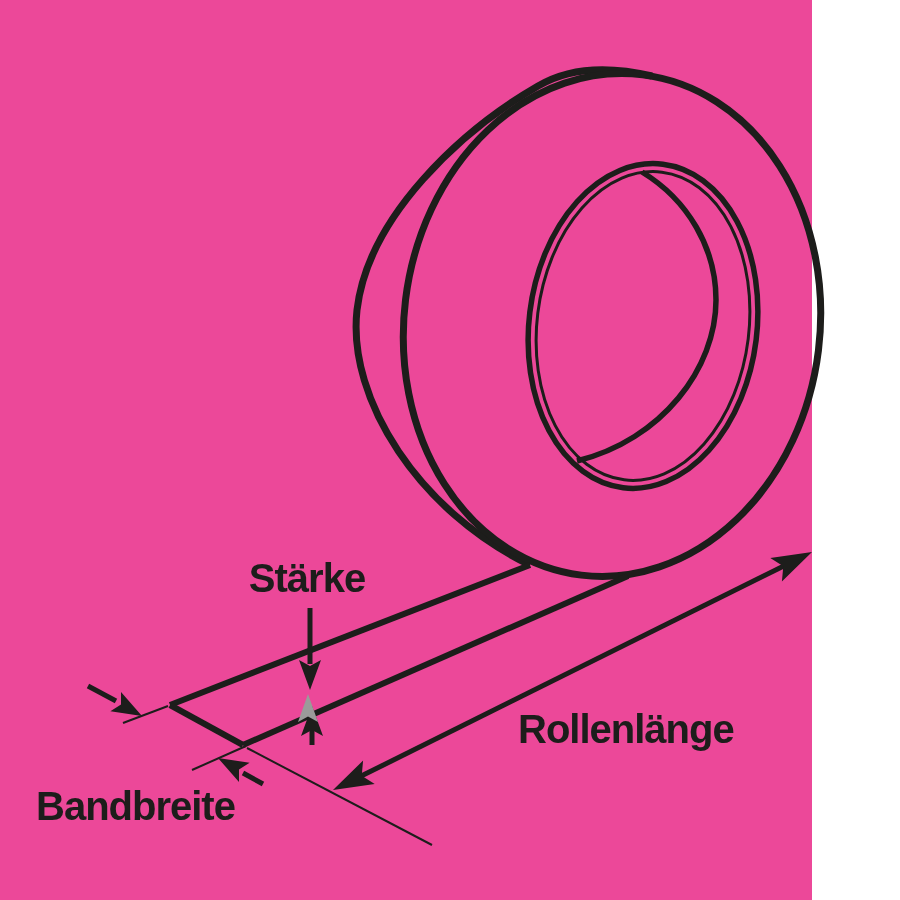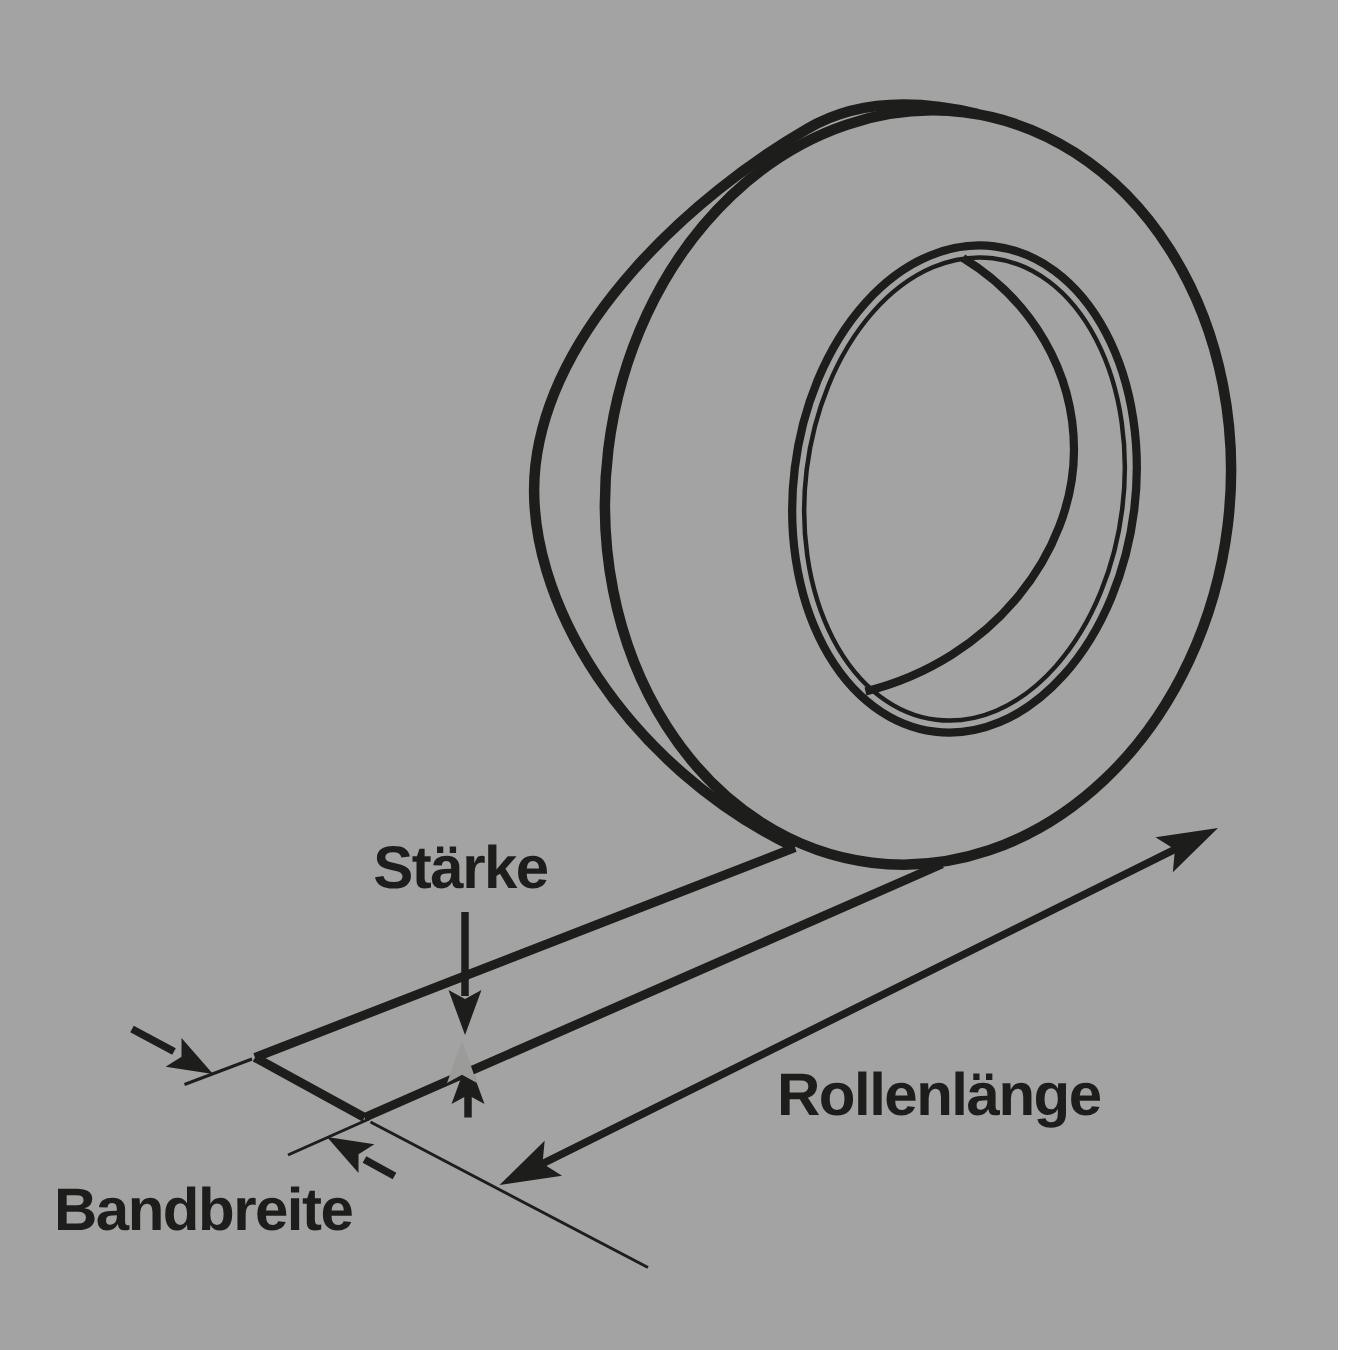--- a/index.html
+++ b/index.html
@@ -5,23 +5,23 @@
   html, body {
     margin: 0;
     padding: 0;
     background: #ffffff;
     width: 900px;
     height: 900px;
     overflow: hidden;
   }
   .stage {
     position: relative;
-    width: 892px;
+    width: 812px;
     height: 900px;
-    background: #a3a3a3;
+    background: #ec4899;
   }
   svg {
     display: block;
     width: 900px;
     height: 900px;
   }
   .outline {
     fill: none;
     stroke: #1d1d1b;
     stroke-linecap: butt;

